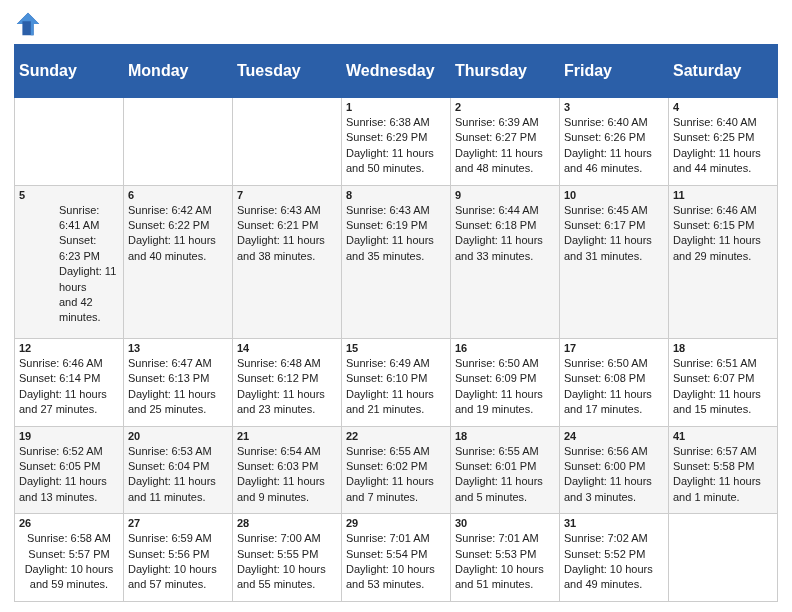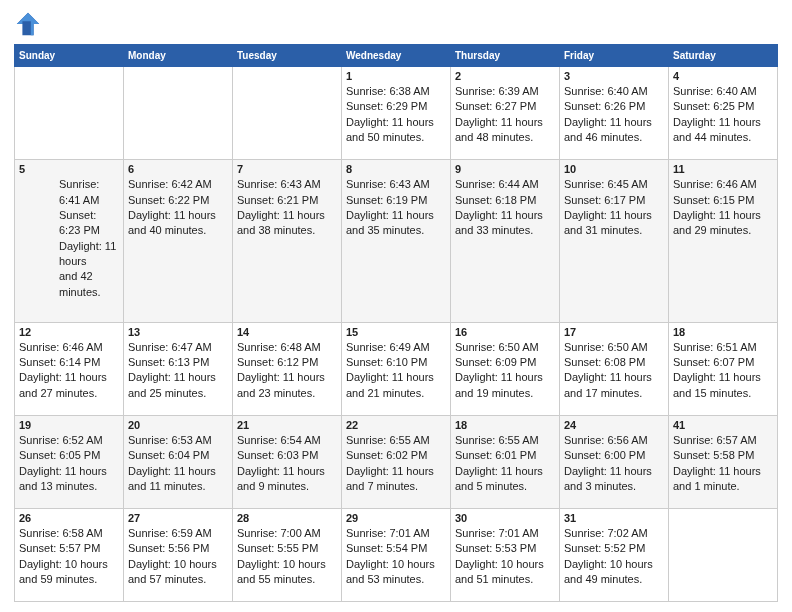--- a/index.html
+++ b/index.html
@@ -63,23 +63,23 @@
     .calendar {
       flex: 1;
       border: 1px solid #bbb;
       border-collapse: collapse;
       width: 100%;
       table-layout: fixed;
     }
     .calendar th {
       background-color: #2b5fa8;
       color: #fff;
-      font-size: 10px;
-      font-weight: bold;
-      padding: 5px 4px;
+      font-size: 16px;
+      font-weight: bold;
+      padding: 17px 4px;
       text-align: left;
       border: 1px solid #2b5fa8;
     }
     .calendar td {
       border: 1px solid #ccc;
       vertical-align: top;
       padding: 3px 4px;
       font-size: 10px;
       color: #222;
       background: #fff;
@@ -322,21 +322,21 @@
             <span class="day-num">41</span>
             <div class="day-info" style="white-space: pre-line;">Sunrise: 6:57 AM
 Sunset: 5:58 PM
 Daylight: 11 hours
 and 1 minute.</div>
           </td>
         </tr>
         <tr>
           <td>
             <span class="day-num">26</span>
-            <div class="day-info" style="white-space: pre-line;">Sunrise: 6:58 AM
+            <div class="day-info" style="white-space: pre-line; text-align: center;">Sunrise: 6:58 AM
 Sunset: 5:57 PM
 Daylight: 10 hours
 and 59 minutes.</div>
           </td>
           <td>
             <span class="day-num">27</span>
             <div class="day-info" style="white-space: pre-line;">Sunrise: 6:59 AM
 Sunset: 5:56 PM
 Daylight: 10 hours
 and 57 minutes.</div>

